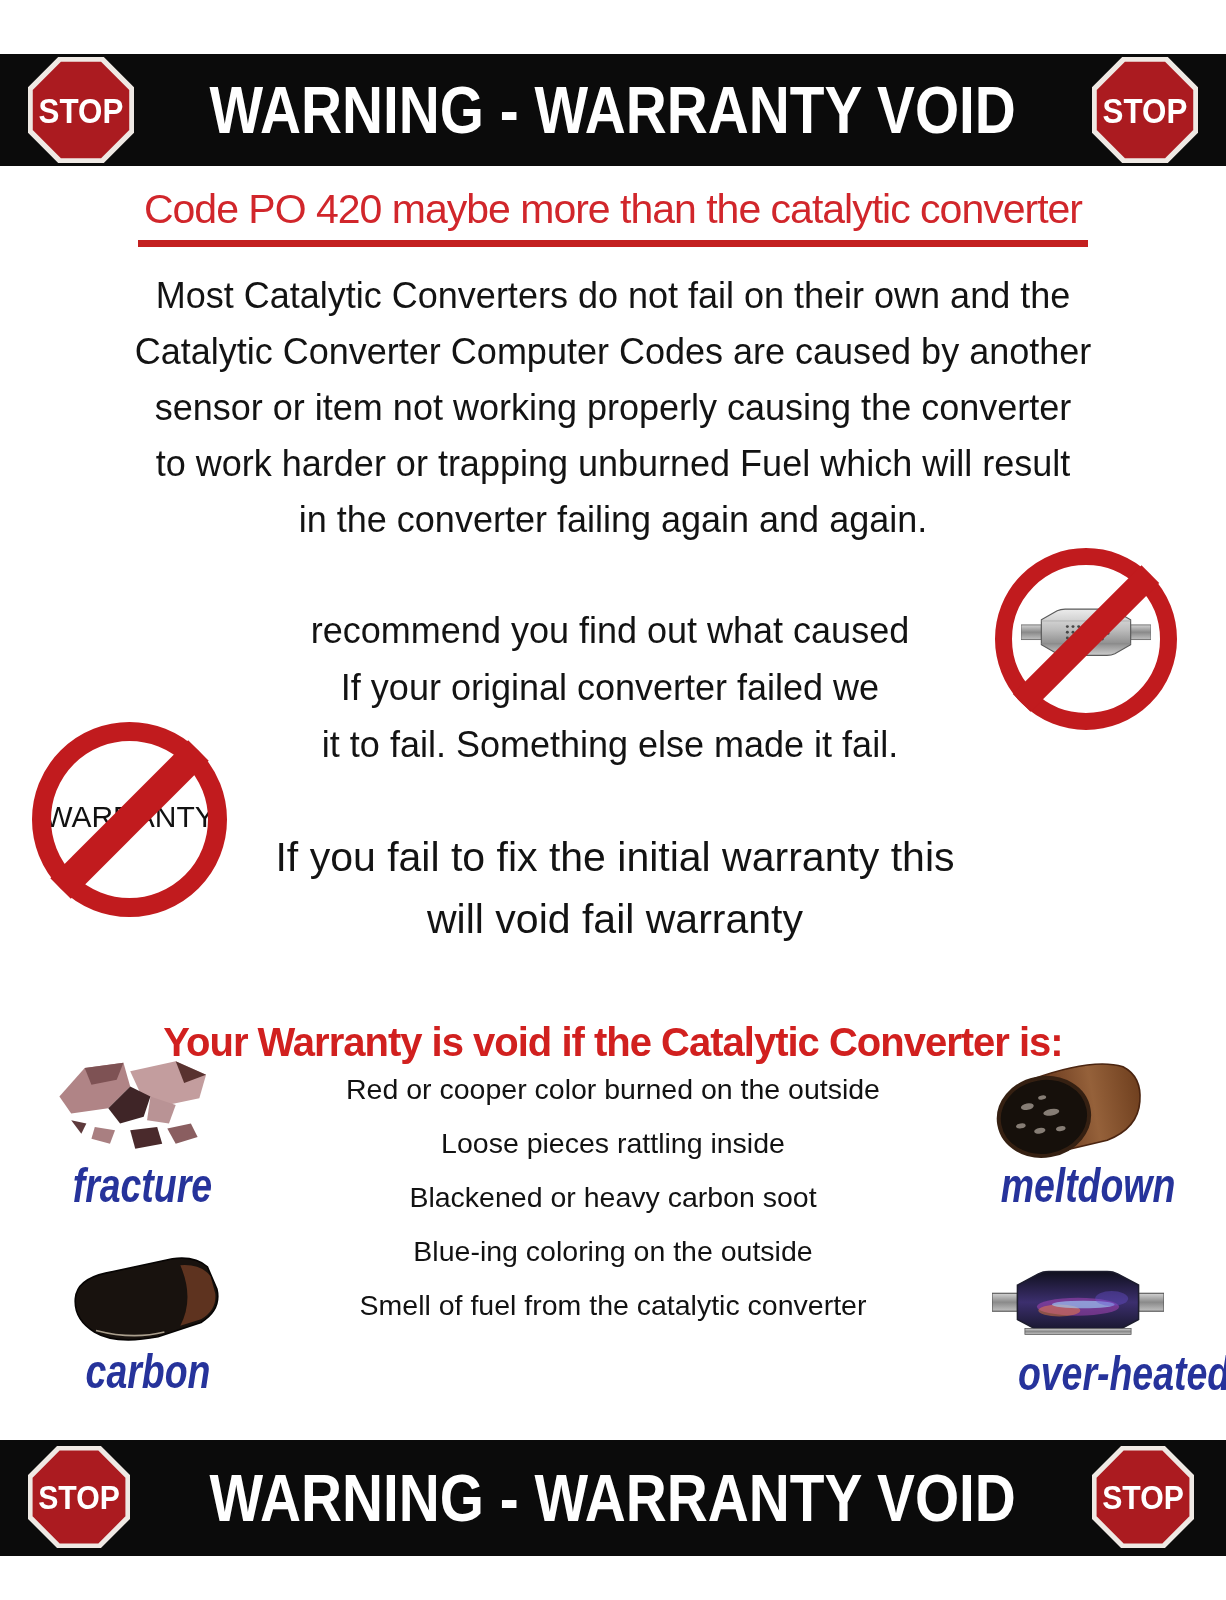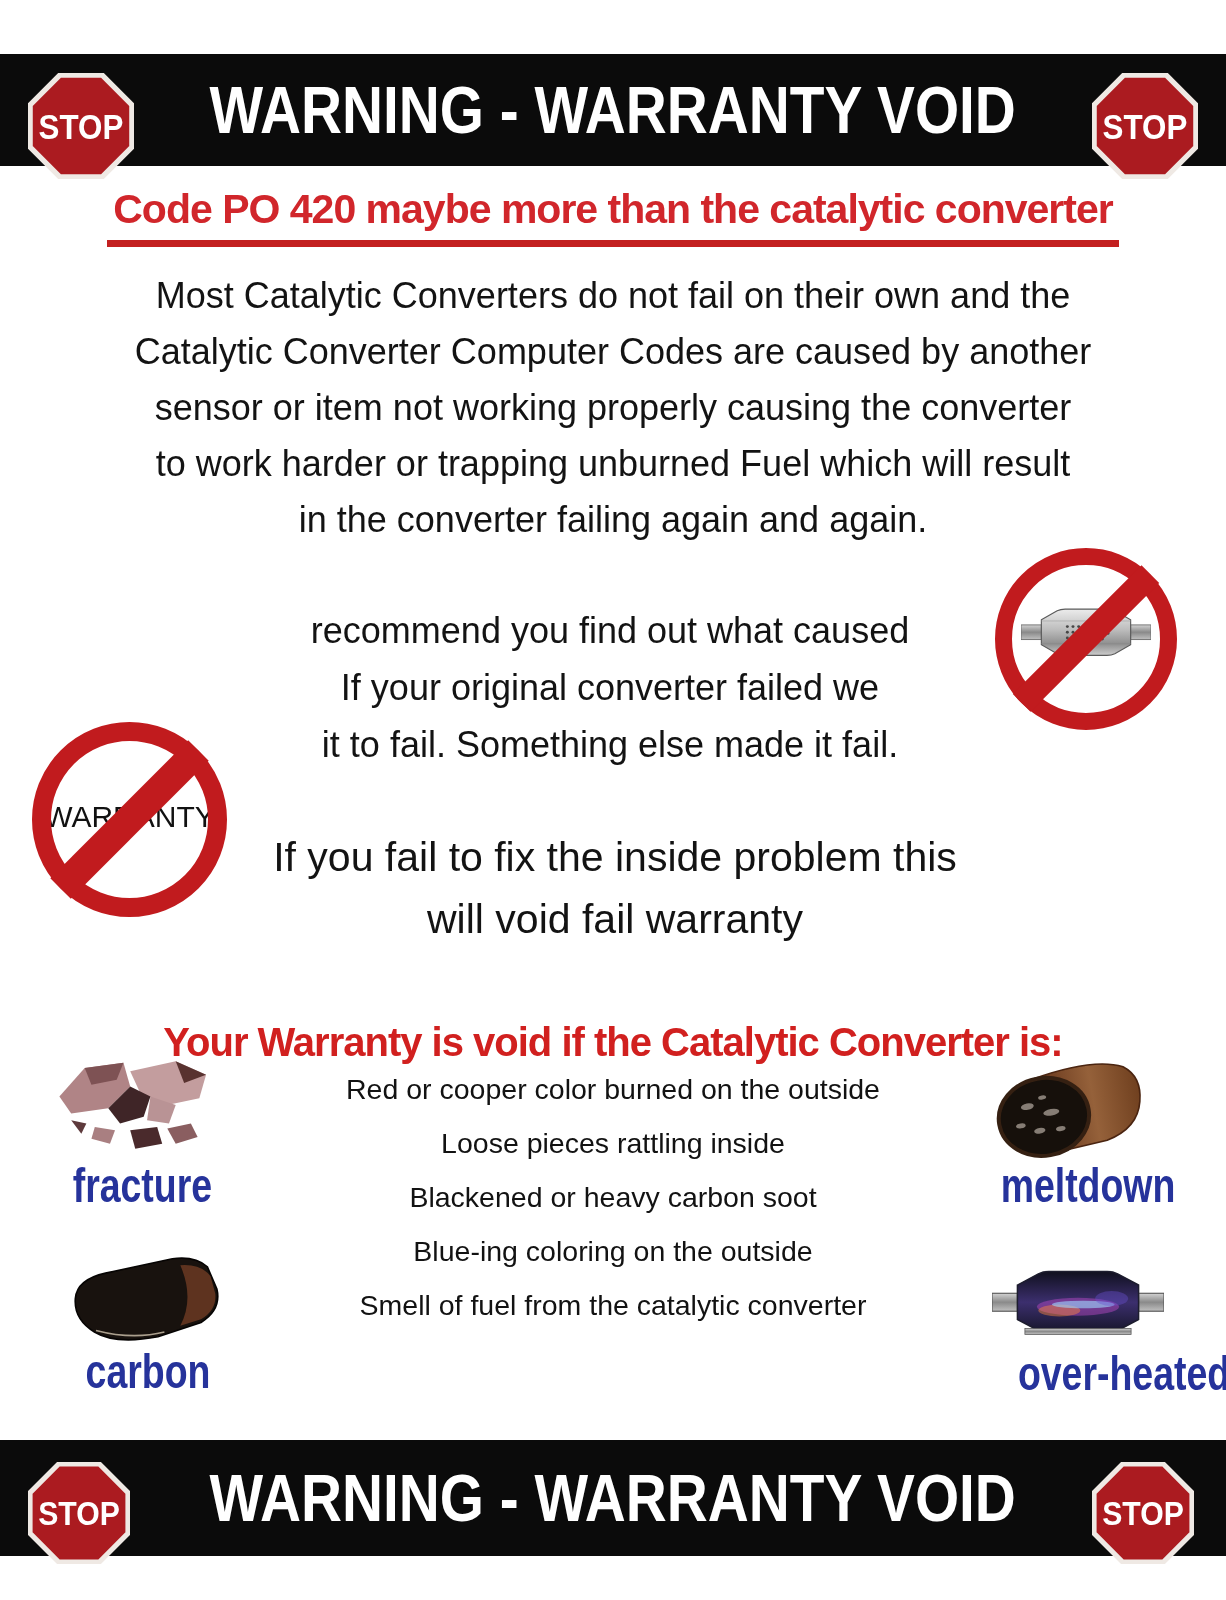--- a/index.html
+++ b/index.html
@@ -11,30 +11,30 @@
   .banner{
     position:absolute;left:0;width:1226px;height:112px;background:#0b0b0b;
     display:flex;align-items:center;justify-content:center;
   }
   .banner.top{top:54px;}
   .banner.bottom{top:1440px;height:116px;}
   .banner-title{
     color:#ffffff;font-weight:bold;font-size:66px;white-space:nowrap;
     transform:scaleX(0.86);letter-spacing:0px;
   }
-  .stop-sign{position:absolute;top:3px;width:106px;height:106px;margin-top:16px;}
+  .stop-sign{position:absolute;top:3px;width:106px;height:106px;}
   .stop-sign.left{left:28px;}
   .stop-sign.right{left:1092px;}
   .banner.bottom .stop-sign{top:6px;width:102px;height:102px;}
   .stop-svg{width:100%;height:100%;display:block;}
   .stop-text{fill:#ffffff;font-weight:bold;font-size:33px;font-family:"Liberation Sans",sans-serif;}
   
   .heading-code{position:absolute;top:186px;left:0;width:100%;text-align:center;}
   .heading-code span{
-    display:inline-block;color:#d1262b;font-weight:bold;font-size:41px;letter-spacing:-1px;
+    display:inline-block;color:#d1262b;font-weight:normal;font-size:41px;letter-spacing:-1px;
     border-bottom:7px solid #c32020;padding:0 6px 7px 6px;
   }
   .heading-void{
     position:absolute;top:980px;left:0;width:100%;text-align:center;
     color:#d1201f;font-weight:bold;font-size:40px;letter-spacing:-1px;margin-top:40px;
   }
   
   .intro{position:absolute;top:268px;left:38px;width:1150px;text-align:center;
     font-size:36px;line-height:56px;color:#131313;}
   .recommend{position:absolute;top:602px;left:150px;width:920px;text-align:center;
@@ -49,21 +49,21 @@
   .nosign-cat{left:995px;top:548px;width:182px;height:182px;}
   .nosign-cat .cat-art{position:absolute;left:26px;top:56px;width:130px;}
   .nosign-warranty{left:32px;top:722px;width:195px;height:195px;}
   .nosign-warranty .ring{border-width:19px;}
   .nosign-warranty .slash{height:29px;margin-top:-15px;}
   .warranty-word{
     position:absolute;top:50%;left:0;width:100%;margin-top:-20px;text-align:center;
     font-size:30px;color:#111;letter-spacing:0px;
   }
   
-  .fig{position:absolute;text-align:center;}
+  .fig{position:absolute;text-align:center;font-style:italic;}
   .fig svg{display:block;margin:0 auto;}
   .fig-label{display:block;margin-top:-6px;color:#26339b;font-weight:bold;font-size:48px;
     white-space:nowrap;}
   .fig-label span{display:inline-block;transform:scaleX(0.78);}
   .fig-fracture{left:42px;top:1046px;width:200px;}
   .fig-carbon{left:56px;top:1244px;width:185px;}
   .fig-meltdown{left:976px;top:1056px;width:185px;}
   .fig-overheated{left:988px;top:1262px;width:180px;}
   .fig-overheated .fig-label{margin-top:2px;}
   
@@ -152,21 +152,21 @@
     <div>it to fail. Something else made it fail.</div>
   </div>
 
   <div class="nosign nosign-warranty">
     <div class="warranty-word">WARRANTY</div>
     <div class="ring"></div>
     <div class="slash"></div>
   </div>
 
   <div class="void-warning">
-    <div>If you fail to fix the inside problem this</div>
+    <div>If you fail to fix the initial warranty this</div>
     <div>will void fail warranty</div>
   </div>
 
   <div class="heading-void">Your Warranty is void if the Catalytic Converter is:</div>
 
   <div class="fig fig-fracture">
     <svg width="190" height="118" viewBox="0 0 220 140">
       <polygon points="12,60 42,26 88,20 96,48 70,74 26,80" fill="#b08486"></polygon>
       <polygon points="42,26 88,20 80,40 50,46" fill="#7e5254"></polygon>
       <polygon points="96,30 150,18 186,34 178,62 140,70 108,56" fill="#c39d9e"></polygon>

